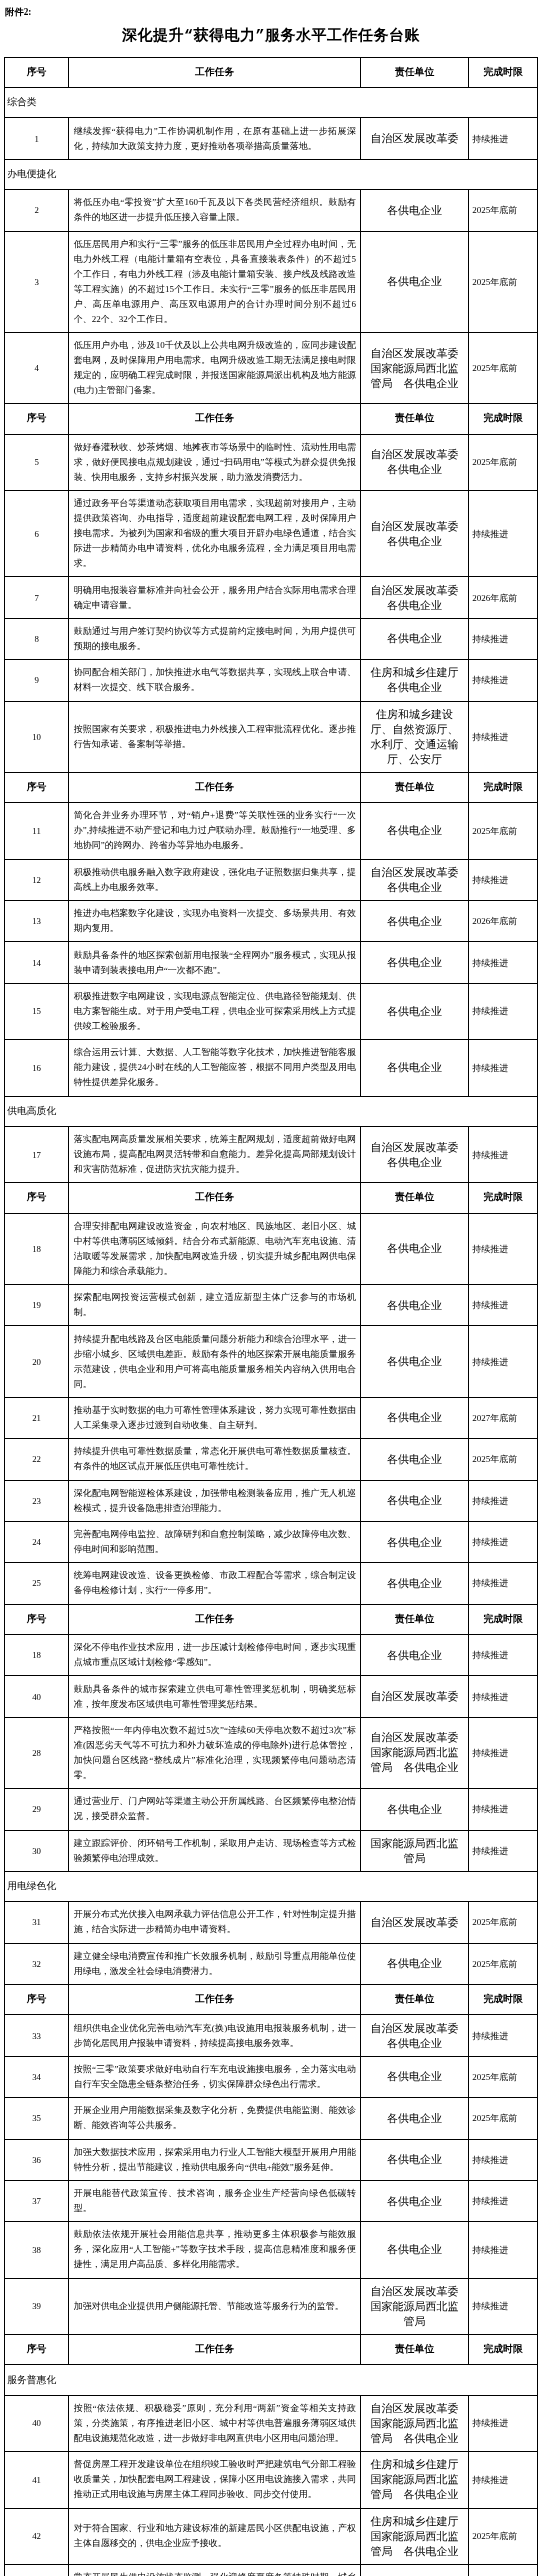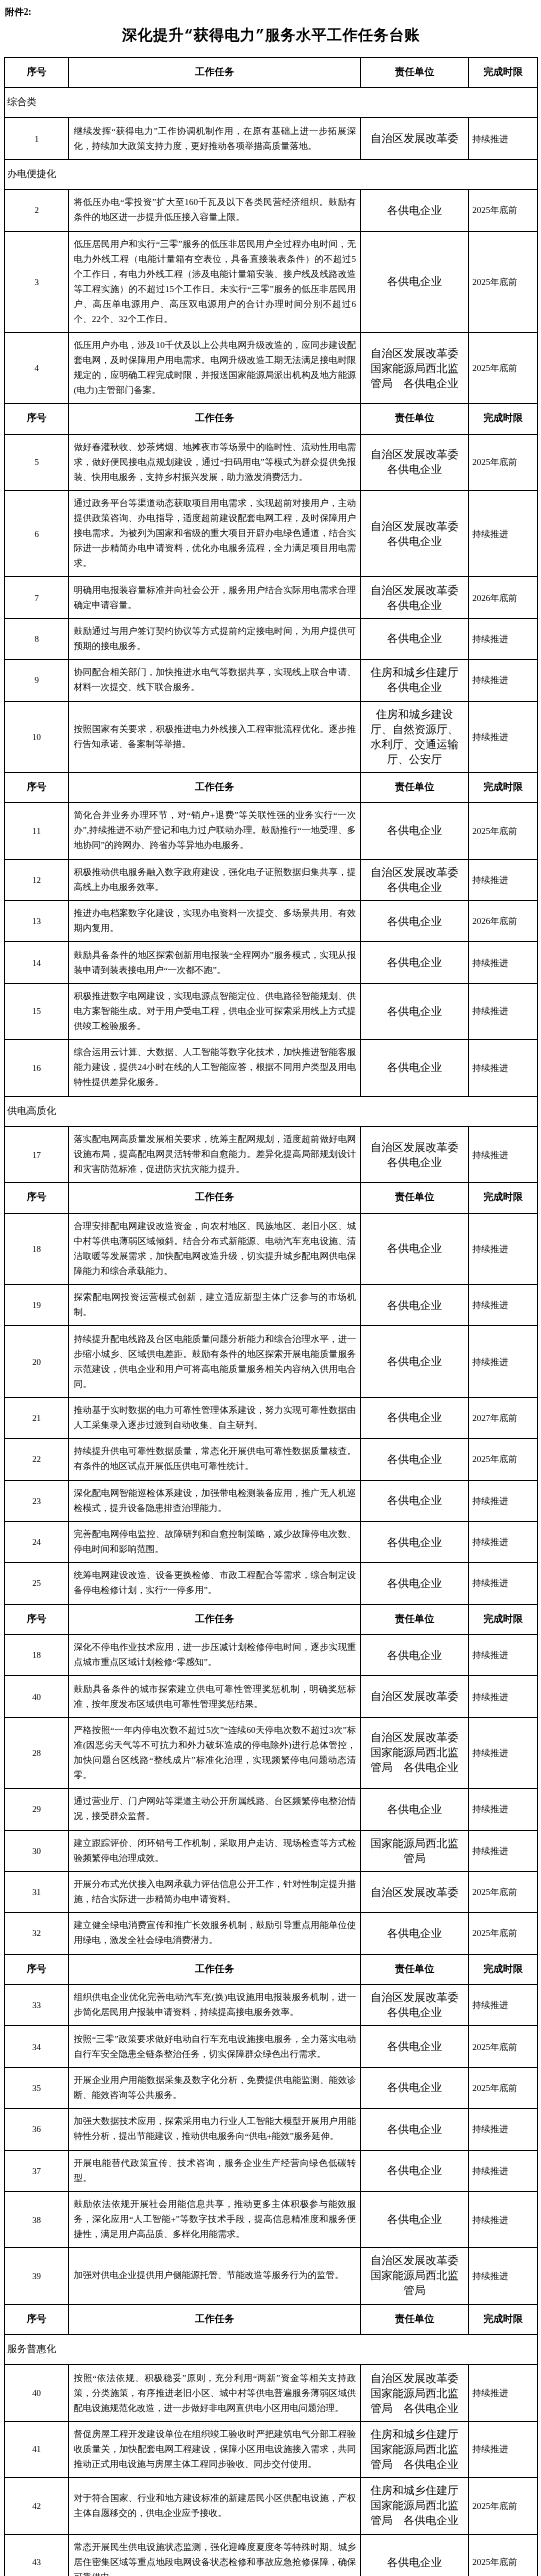--- a/index.html
+++ b/index.html
@@ -341,20 +341,23 @@
     <td class="col-deadline">持续推进</td>
   </tr>
 
   <tr>
     <td class="col-no">30</td>
     <td class="col-task">建立跟踪评价、闭环销号工作机制，采取用户走访、现场检查等方式检验频繁停电治理成效。</td>
     <td class="col-unit">国家能源局西北监管局</td>
     <td class="col-deadline">持续推进</td>
   </tr>
 
+  <tr class="section-row">
+    <td colspan="4">用电绿色化</td>
+  </tr>
 
   <tr>
     <td class="col-no">31</td>
     <td class="col-task">开展分布式光伏接入电网承载力评估信息公开工作，针对性制定提升措施，结合实际进一步精简办电申请资料。</td>
     <td class="col-unit">自治区发展改革委</td>
     <td class="col-deadline">2025年底前</td>
   </tr>
 
   <tr class="thick-top">
     <td class="col-no">32</td>

